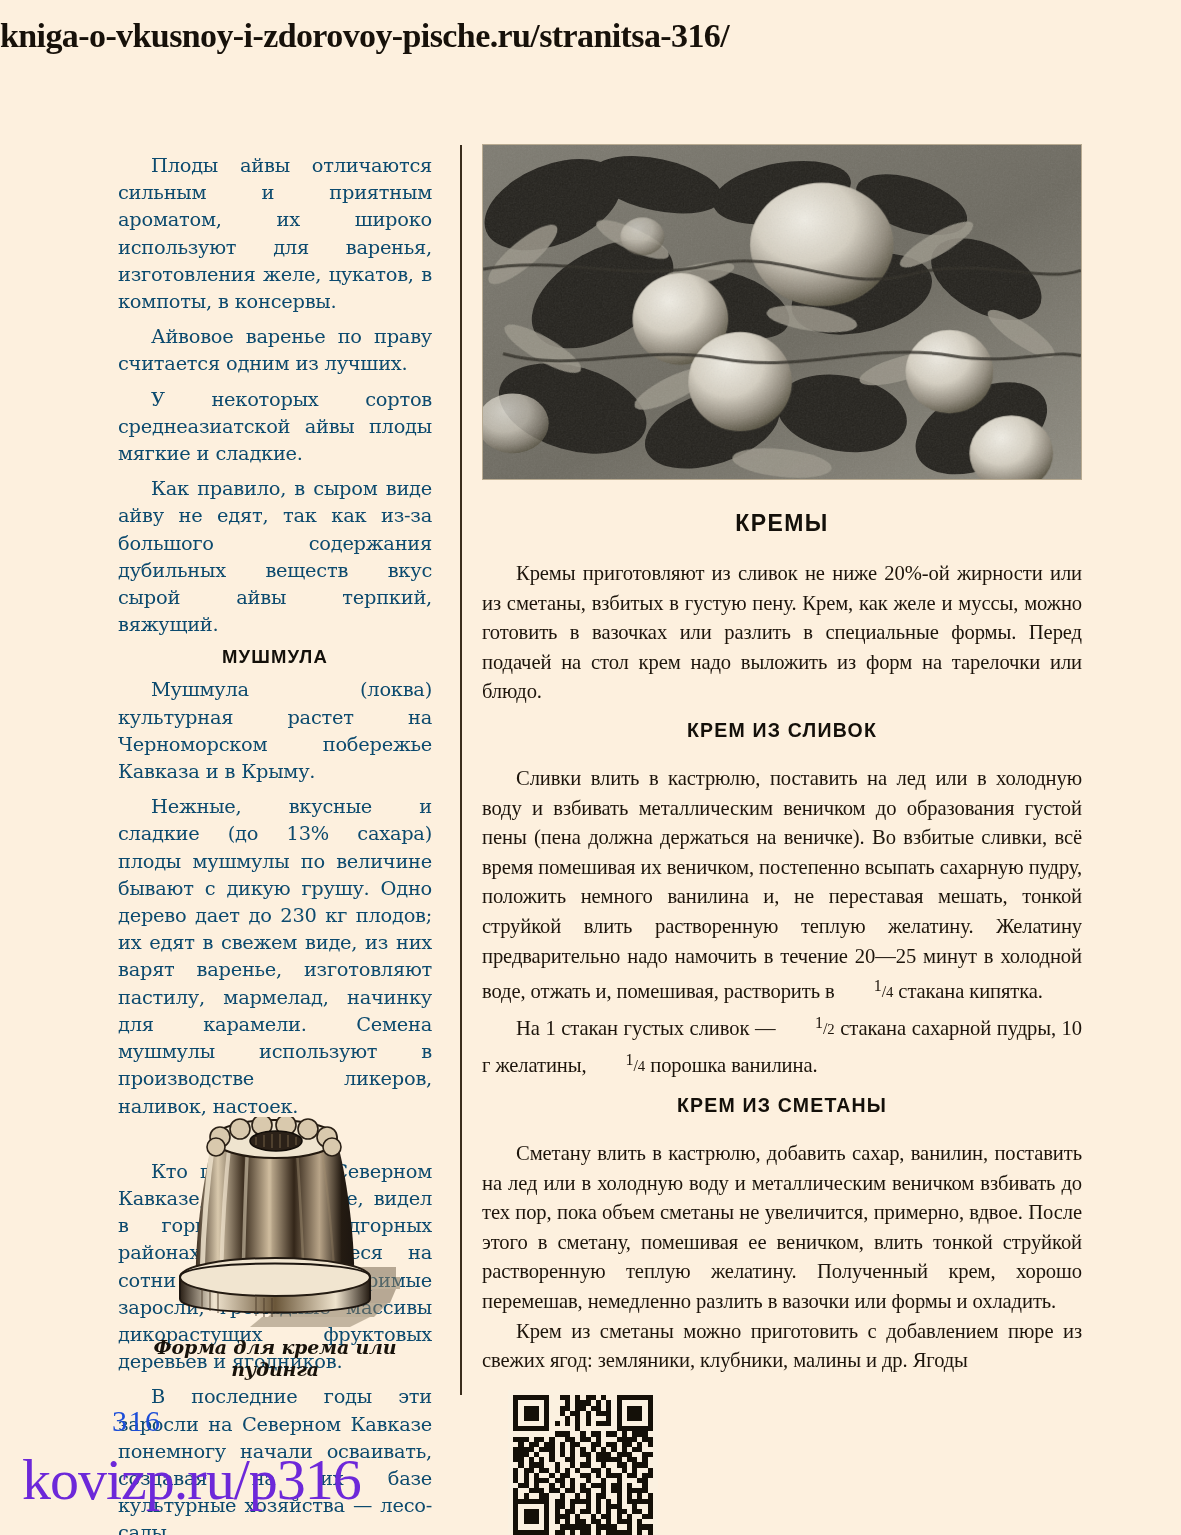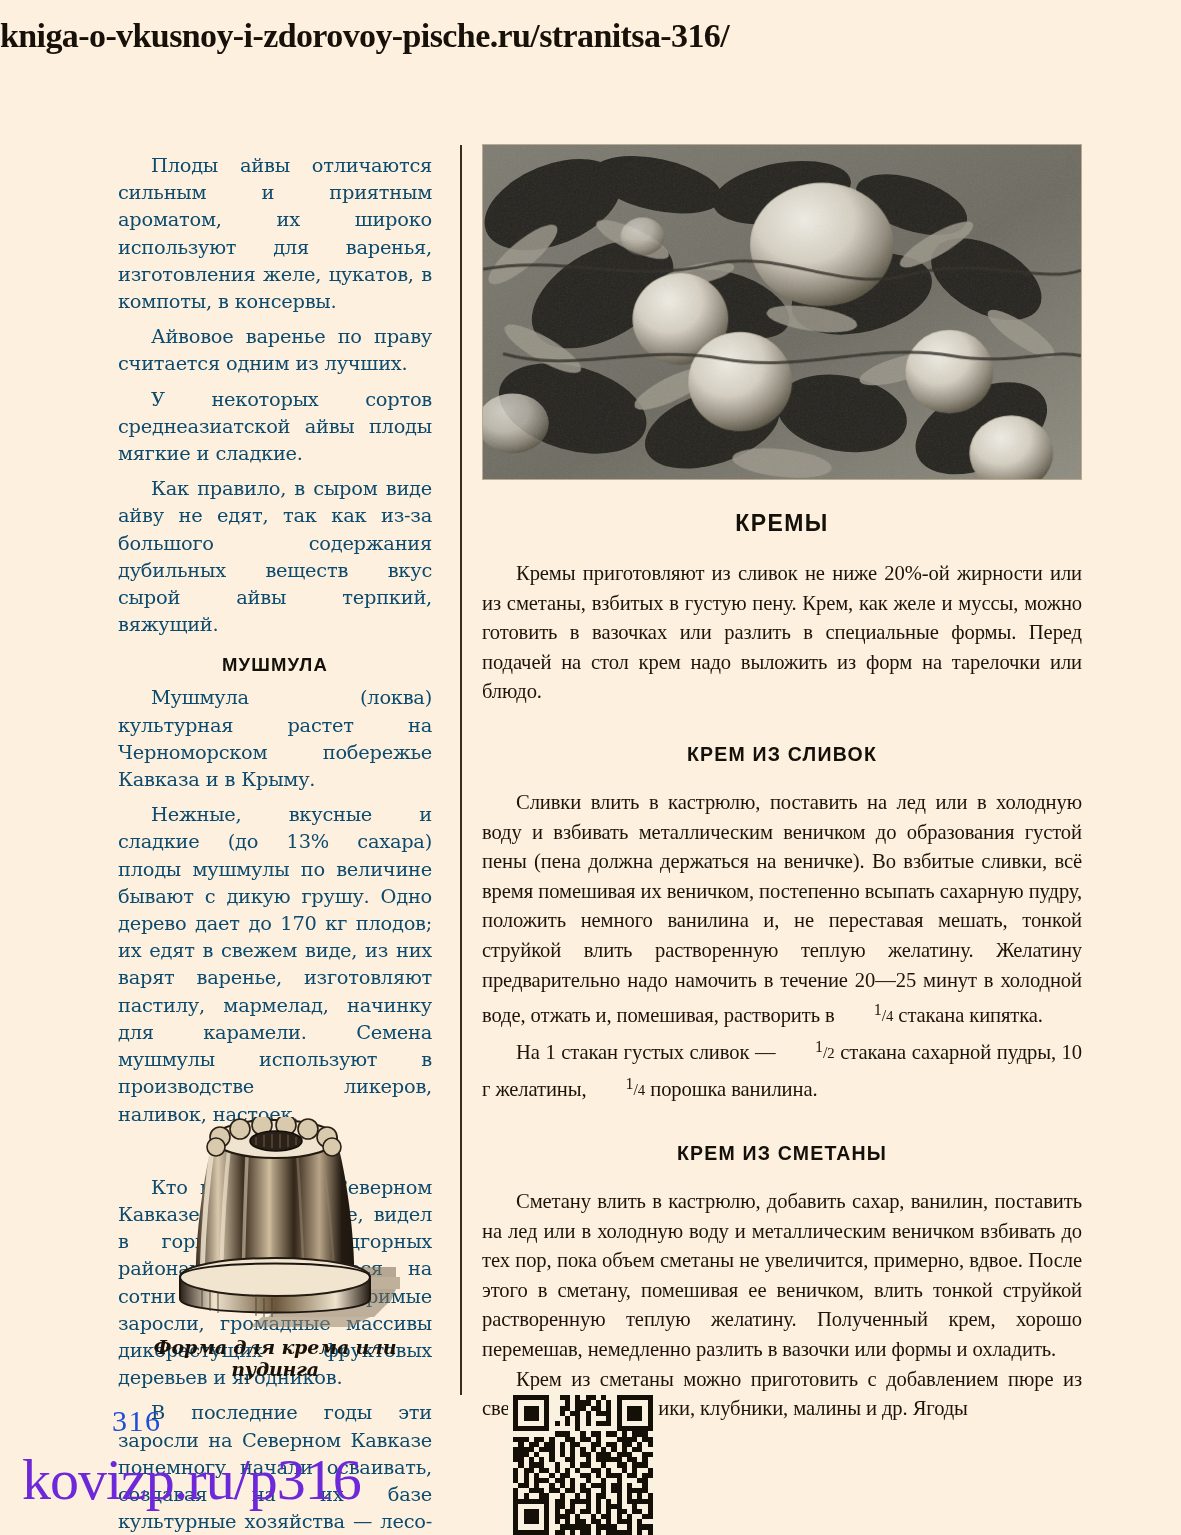--- a/index.html
+++ b/index.html
@@ -63,21 +63,21 @@
   }
   #left-column .sec-head {
     text-align: center;
     font-family: "Liberation Sans", "DejaVu Sans", sans-serif;
     font-weight: 700;
     font-size: 18.5px;
     letter-spacing: 1.1px;
     margin: 0 0 6px 0;
     color: #14100a;
   }
-  #left-column .sec-head.spaced { margin-top: 16px; }
+  #left-column .sec-head.spaced { }
   #left-column p {
     margin: 8px;
     text-align: justify;
     text-indent: 33px;
     font-size: 19.4px;
     line-height: 27.2px;
     font-family: "DejaVu Serif", "Liberation Serif", serif;
     letter-spacing: -0.25px;
     word-spacing: 0.2px;
     color: #0c4a6e;
@@ -137,21 +137,21 @@
     font-family: "Liberation Sans", "DejaVu Sans", sans-serif;
     font-weight: 700;
     font-size: 23px;
     letter-spacing: 1.4px;
     color: #14100a;
     margin: 30px 0 0 0;
   }
   #right-column .sec-head.sub {
     font-size: 19.5px;
     letter-spacing: 1.2px;
-    margin-top: 36px;
+    margin-top: 12px;
   }
   #right-column p {
     margin: 0;
     text-align: justify;
     text-indent: 34px;
     font-size: 20.6px;
     line-height: 29.6px;
     font-family: "Liberation Serif", "DejaVu Serif", serif;
     letter-spacing: -0.1px;
     color: #1c140b;
@@ -203,21 +203,21 @@
 
   <div id="left-column">
 
     <p>Плоды айвы отличаются сильным и приятным ароматом, их широко используют для варенья, изготовления желе, цукатов, в компоты, в консервы.</p>
     <p>Айвовое варенье по праву считается одним из лучших.</p>
     <p>У некоторых сортов среднеазиатской айвы плоды мягкие и сладкие.</p>
     <p>Как правило, в сыром виде айву не едят, так как из-за большого содержания дубильных веществ вкус сырой айвы терпкий, вяжущий.</p>
 
     <h2 class="sec-head spaced">МУШМУЛА</h2>
     <p>Мушмула (локва) культурная растет на Черноморском побережье Кавказа и в Крыму.</p>
-    <p>Нежные, вкусные и сладкие (до 13% сахара) плоды мушмулы по величине бывают с дикую грушу. Одно дерево дает до 170 кг плодов; их едят в свежем виде, из них варят варенье, изготовляют пастилу, мармелад, начинку для карамели. Семена мушмулы используют в производстве ликеров, наливок, настоек.</p>
+    <p>Нежные, вкусные и сладкие (до 13% сахара) плоды мушмулы по величине бывают с дикую грушу. Одно дерево дает до 230 кг плодов; их едят в свежем виде, из них варят варенье, изготовляют пастилу, мармелад, начинку для карамели. Семена мушмулы используют в производстве ликеров, наливок, настоек.</p>
 
     <h2 class="sec-head spaced">ЛЕСО-САДЫ</h2>
     <p>Кто побывал на Северном Кавказе, тот, наверное, видел в горных и предгорных районах раскинувшиеся на сотни гектаров необозримые заросли, громадные массивы дикорастущих фруктовых деревьев и ягодников.</p>
     <p>В последние годы эти заросли на Северном Кавказе понемногу начали осваивать, создавая на их базе культурные хозяйства — лесо-сады.</p>
     <p>Лесо-сады Северного Кавказа представляют собой сравнительно небольшие, тщательно расчищенные участки ранее диких плодовых и ягодных зарослей. К дичкам привиты садовые культурные сорта. В лесо-садах собирают богатые урожаи великолепных фруктов и ягод.</p>
 
   </div>
 
   <div id="mold-figure">
     <svg id="mold-illustration" width="250" height="215" viewBox="0 0 250 215">

